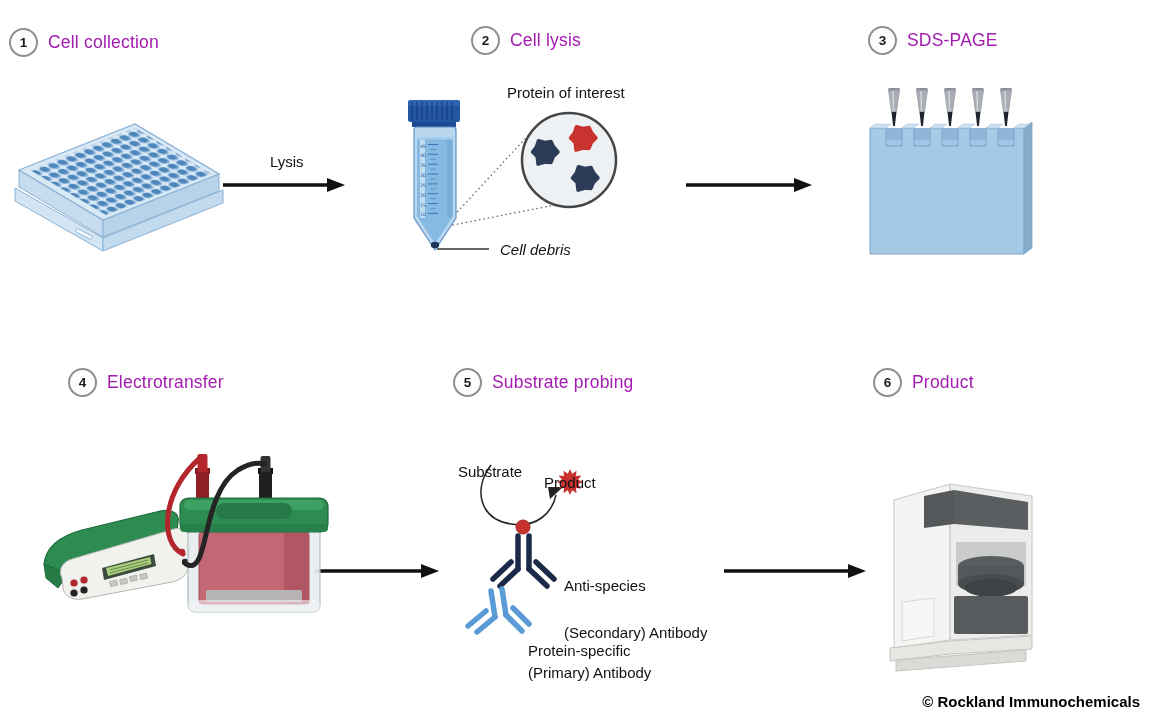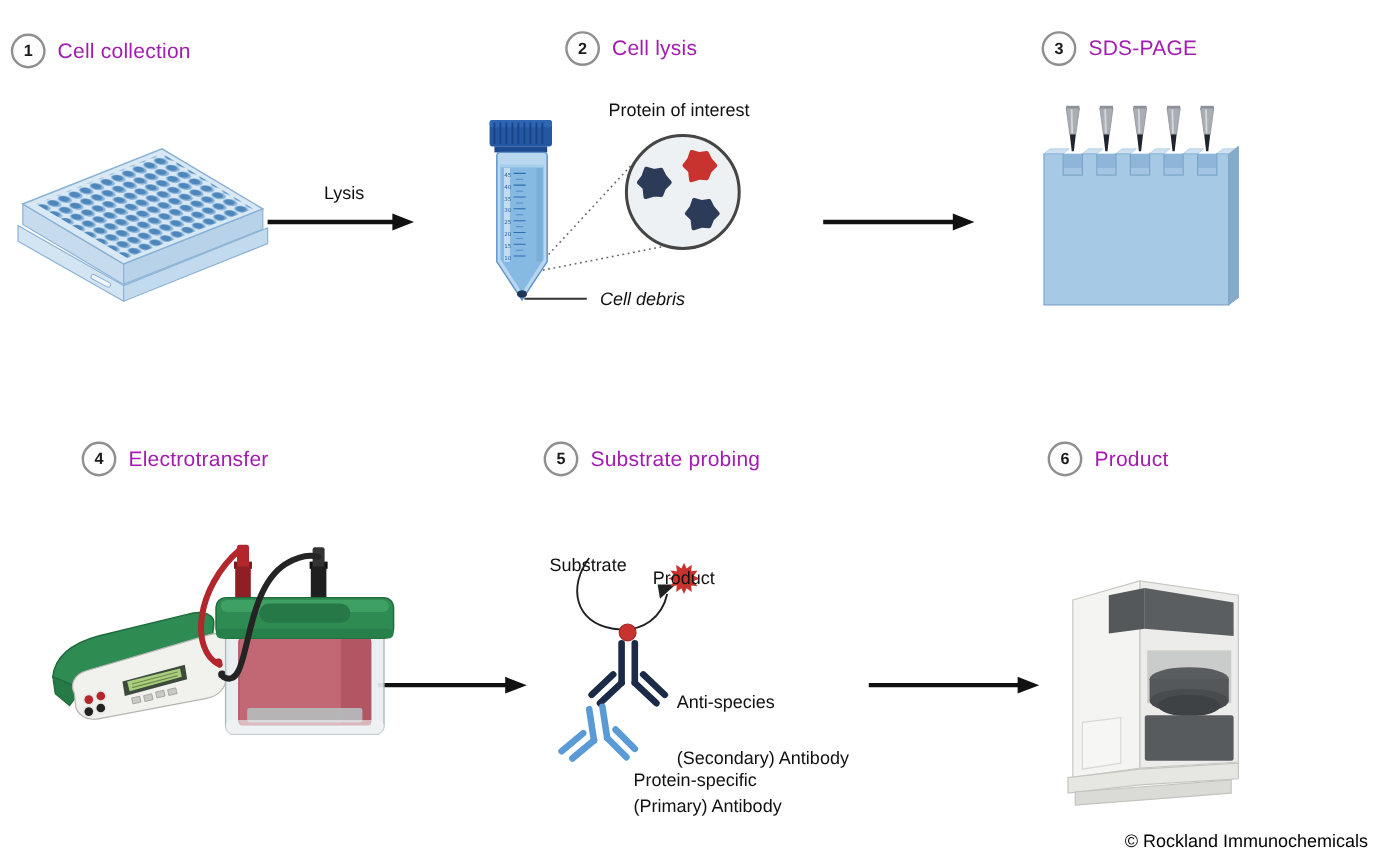--- a/index.html
+++ b/index.html
@@ -6,21 +6,21 @@
   .canvas{position:relative;width:1166px;height:720px;background:#ffffff;overflow:hidden;
           font-family:"Liberation Sans",sans-serif;color:#111;}
   .step-header{position:absolute;display:flex;align-items:center;gap:10px;}
   .step-circle{width:29px;height:29px;box-sizing:border-box;border:2.4px solid #8f8f8f;border-radius:50%;
                background:#fdfdfd;display:flex;align-items:center;justify-content:center;
                font-weight:bold;font-size:13.5px;color:#1a1a1a;}
   .step-label{font-weight:normal;font-size:17.5px;color:#a21caf;letter-spacing:.2px;}
   .annot{position:absolute;font-size:15px;color:#111;white-space:nowrap;}
   .illus{position:absolute;}
   svg{display:block;font-family:"DejaVu Sans",sans-serif;}
-  .copyright{position:absolute;left:910px;top:693px;width:230px;text-align:right;font-size:15px;color:#000;}
+  .copyright{position:absolute;left:910px;top:693px;width:230px;text-align:right;font-size:15px;color:#000;font-weight:bold;}
 </style>
 </head>
 <body>
 
 <div class="canvas">
 
   <div class="step-header" style="left:9px;top:28px;">
     <div class="step-circle">1</div>
     <div class="step-label">Cell collection</div>
   </div>

